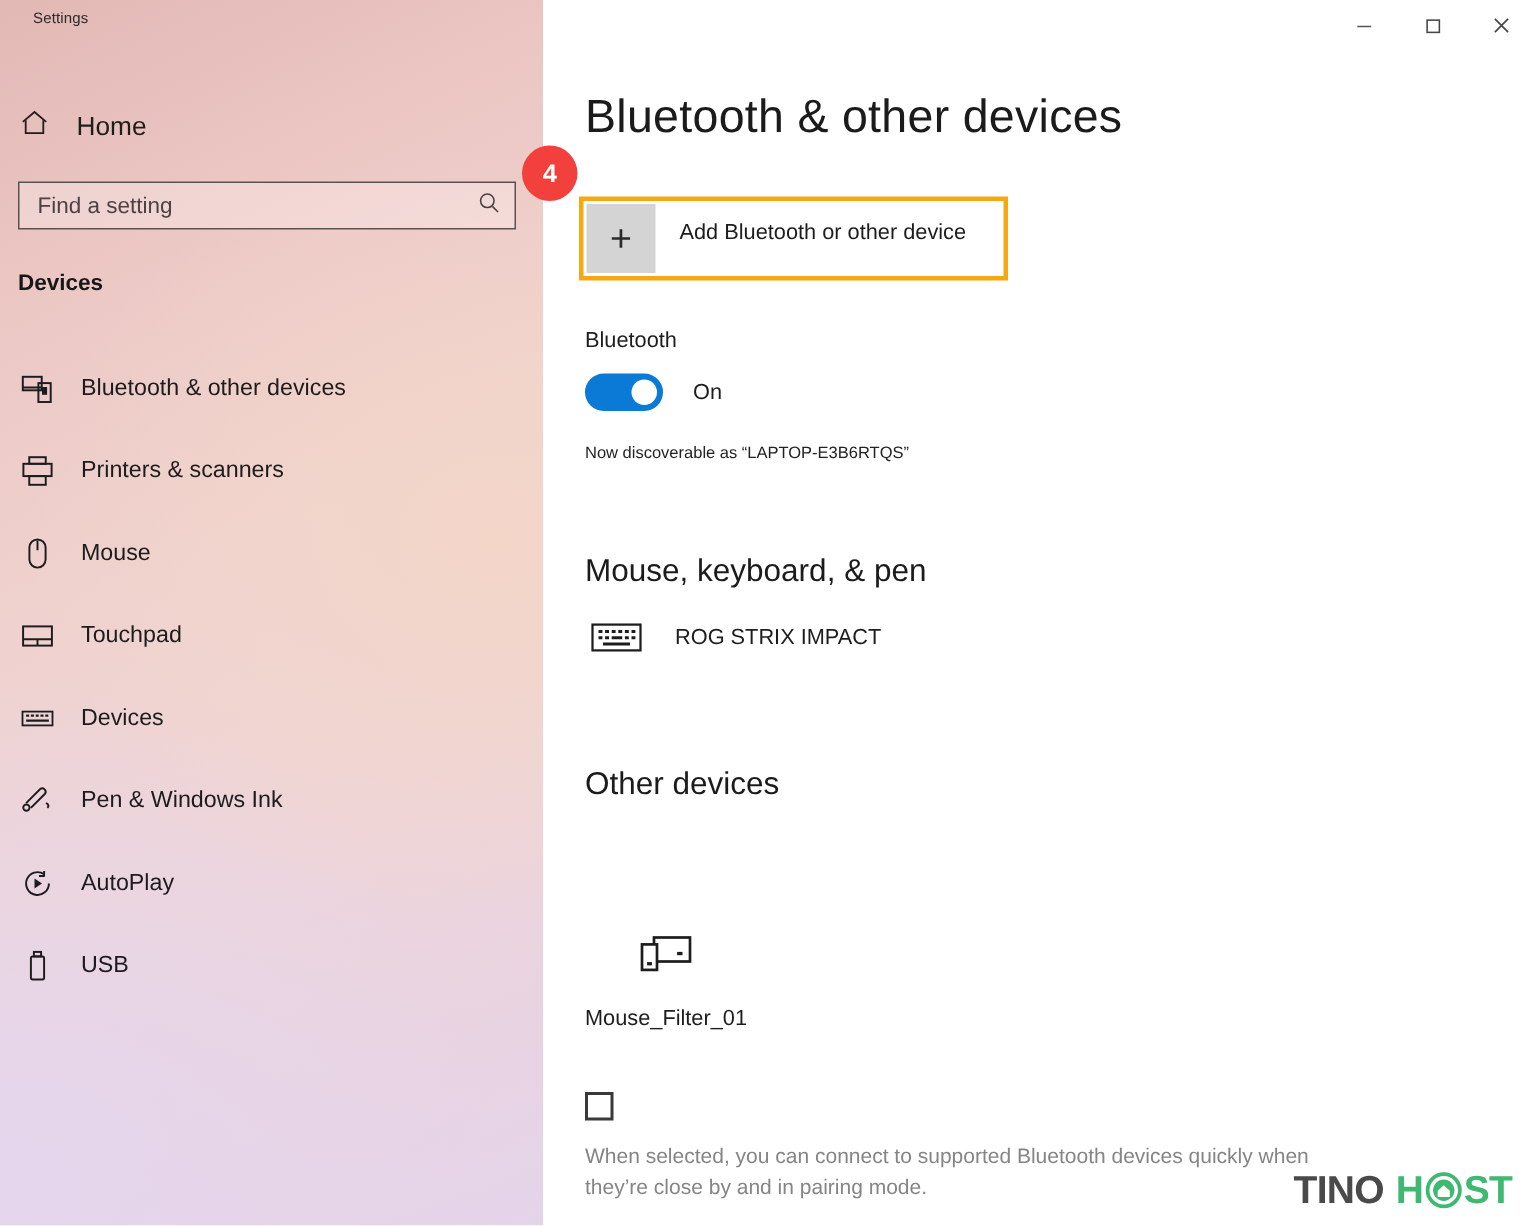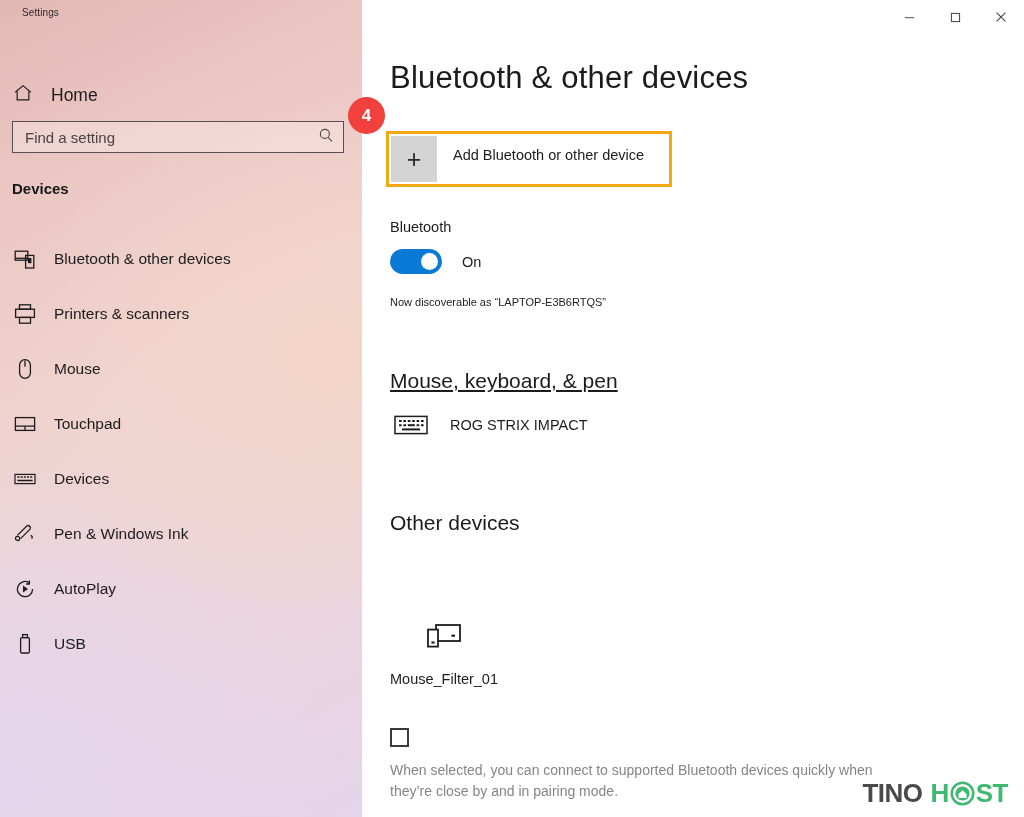--- a/index.html
+++ b/index.html
@@ -18,21 +18,21 @@
       radial-gradient(ellipse 520px 420px at 92% 44%, rgba(243,214,199,0.95) 0%, rgba(243,214,199,0) 62%),
       radial-gradient(ellipse 480px 500px at 4% 96%, rgba(228,214,238,0.95) 0%, rgba(228,214,238,0) 66%),
       linear-gradient(155deg, #e2b8b4 0%, #ecc8c5 22%, #efd2cf 44%, #eed5d8 64%, #e8d3e2 86%, #e4d4ea 100%);
   }
   #win-title {
     position: absolute; left: 6px; top: 7px;
     font-size: 10px; color: #2b2b2b; letter-spacing: .1px; margin-left: 16px;
   }
   #home-row {
     position: absolute; left: 12px; top: 68px; width: 330px; height: 32px;
-    display: flex; align-items: center; gap: 17px; margin-top: 11px;
+    display: flex; align-items: center; gap: 17px;
   }
   #home-row .lbl { font-size: 17.5px; color: #1d1d1d; }
 
   #search-box {
     position: absolute; left: 12px; top: 121px; width: 332px; height: 32px;
     border: 1.6px solid #585052;
     background: rgba(255,250,250,0.30);
     display: flex; align-items: center; padding: 0 8px 0 12px;
   }
   #search-box .ph { font-size: 15px; color: #4a4244; flex: 1; }
@@ -91,21 +91,21 @@
     width: 52px; height: 25px; border-radius: 13px; background: #0b7ad6;
     position: relative; flex: none;
   }
   #bt-toggle .knob {
     position: absolute; right: 4px; top: 4px; width: 17px; height: 17px;
     border-radius: 50%; background: #fff;
   }
   #bt-state { font-size: 14.5px; color: #1d1d1d; }
 
   .group-head { position: absolute; left: 28px; font-size: 21px; color: #1b1b1b; }
-  #grp-mkp { top: 369px; text-decoration: underline; }
+  #grp-mkp { top: 369px; }
   #grp-other { top: 511px; }
 
   .dev-row { position: absolute; left: 28px; display: flex; align-items: center; gap: 18px; }
   .dev-row .ico { width: 42px; height: 34px; display: flex; align-items: center; justify-content: center; flex: none; }
   .dev-row .lbl { font-size: 14.5px; color: #1d1d1d; white-space: nowrap; }
   #dev-rog { top: 408px; }
   #dev-kbf { top: 549px; }
   #dev-msf { top: 619px; flex-direction: column; }
 
   #swift-row { position: absolute; left: 28px; top: 728px; display: flex; align-items: center; gap: 13px; }

